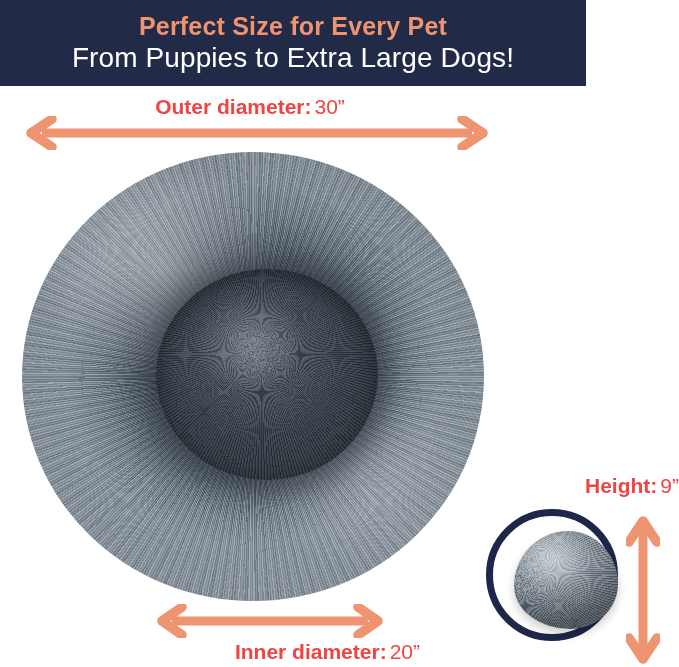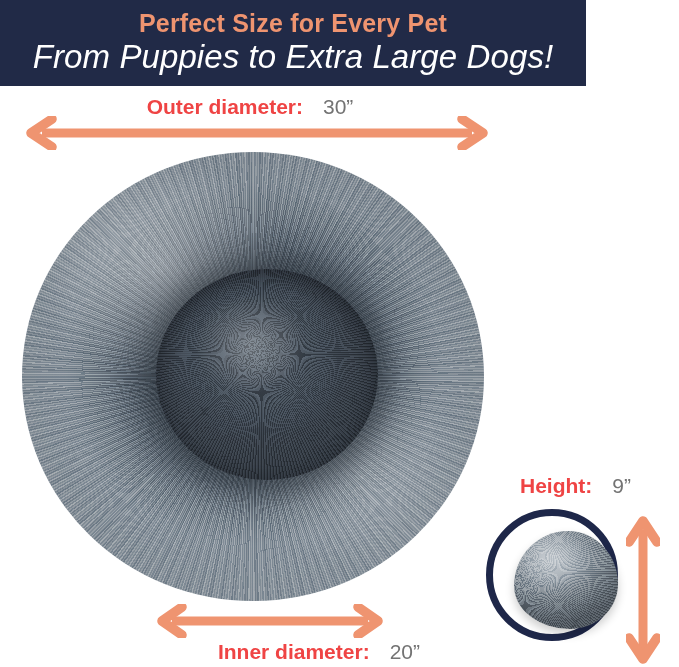--- a/index.html
+++ b/index.html
@@ -37,64 +37,63 @@
     color: #ef9470;
     font-size: 25px;
     font-weight: bold;
     letter-spacing: 0.2px;
     line-height: 1.12;
     text-align: center;
     white-space: nowrap;
   }
   .header-line2 {
     color: #ffffff;
-    font-size: 33px;
+    font-size: 28px;
     font-weight: normal;
     letter-spacing: 0.1px;
     line-height: 1.18;
     text-align: center;
     white-space: nowrap;
     margin-top: 1px;
-    font-style: italic;
   }
 
   
   .meas-label {
     position: absolute;
     white-space: nowrap;
     font-size: 21px;
     line-height: 1;
   }
   .meas-label .term {
     color: #ef4444;
     font-weight: bold;
   }
   .meas-label .value {
-    color: #737373;
+    color: #ef4444;
     font-weight: normal;
-    margin-left: 20px;
+    margin-left: 3px;
   }
 
   #outer-label {
     left: 0;
     top: 96px;
     width: 500px;
     text-align: center;
   }
   #inner-label {
     left: 120px;
     top: 641px;
     width: 300px;
     text-align: right;
   }
   #height-label {
     left: 520px;
     top: 475px;
     width: 159px;
-    text-align: left;
+    text-align: right;
   }
 
   
   .arrow-h {
     position: absolute;
     height: 34px;
   }
   .arrow-v {
     position: absolute;
     width: 34px;

